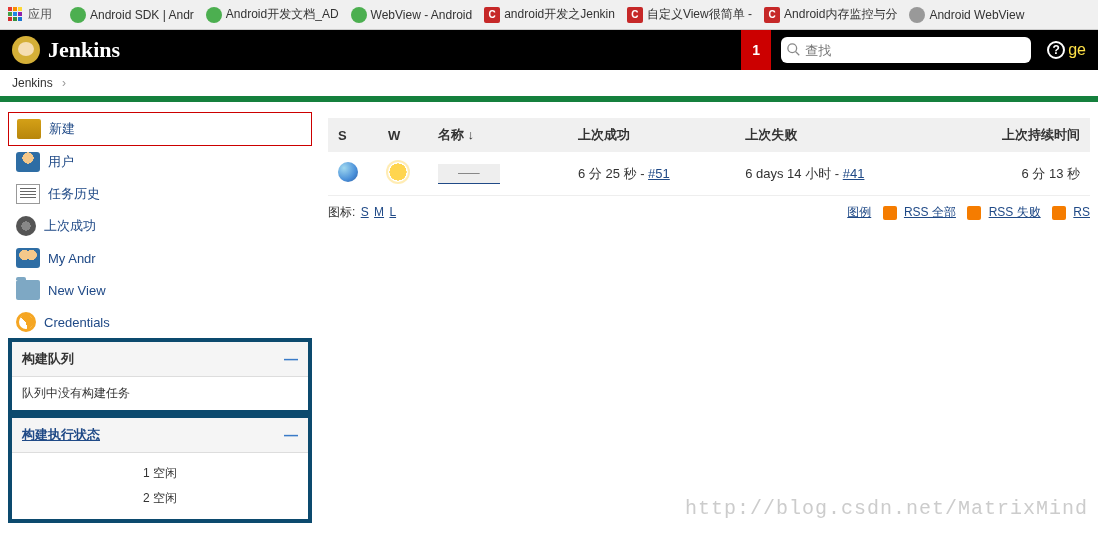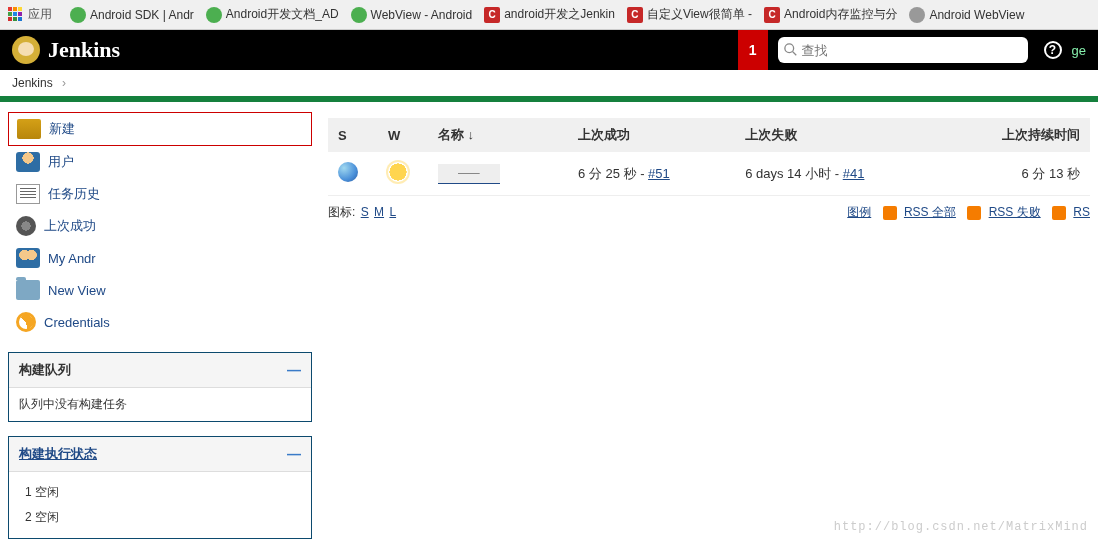--- a/index.html
+++ b/index.html
@@ -27,47 +27,47 @@
     .jenkins-logo { display: flex; align-items: center; gap: 8px; }
     .jenkins-face { width: 28px; height: 28px; border-radius: 50%; background: #d4af37; position: relative; overflow: hidden; }
     .jenkins-face::after { content: ""; position: absolute; top: 6px; left: 6px; width: 16px; height: 14px; background: #f5deb3; border-radius: 50%; }
     .jenkins-text { color: #fff; font-weight: bold; font-size: 22px; font-family: Georgia, serif; }
     .header-spacer { flex: 1; }
     .notif-badge { background: #cc0000; color: #fff; width: 30px; height: 40px; display: flex; align-items: center; justify-content: center; font-weight: bold; font-size: 14px; }
     .search-box { margin-left: 10px; display: flex; align-items: center; background: #fff; border-radius: 6px; height: 26px; width: 250px; padding: 0 6px; }
     .search-box input { border: none; outline: none; flex:1; font-size: 13px; }
     .mag-icon { width: 14px; height: 14px; margin-right: 4px; }
     .help-icon { color: #fff; margin-left: 16px; font-size: 16px; font-weight: bold; border: 2px solid #fff; border-radius: 50%; width: 18px; height: 18px; display: flex; align-items: center; justify-content: center; font-size: 12px; }
-    .user-label { color: #86efac; margin-left: 10px; font-size: 13px; }
+    .user-label { color: #fde047; margin-left: 3px; font-size: 16px; }
     
     .breadcrumb { padding: 6px 12px; font-size: 12px; border-bottom: 6px solid #15803d; }
     .breadcrumb a { color: #333; text-decoration: none; }
     .bc-sep { color: #999; margin: 0 6px; }
     
     .main { display: flex; }
     .sidebar { width: 320px; padding: 10px 8px; }
     .side-item { display: flex; align-items: center; gap: 8px; padding: 6px 8px; cursor: pointer; color: #204a87; }
     .side-item.highlighted { border: 1px solid #c00; }
     .side-icon { width: 24px; height: 20px; display: inline-block; }
     .icon-new { background: linear-gradient(#d4a017, #b8860b); border-radius: 2px; }
     .icon-user { background: radial-gradient(circle at 50% 30%, #f5c88a 30%, transparent 31%), linear-gradient(#2e6da4, #2e6da4); border-radius: 3px; }
     .icon-history { background: #fff; border: 1px solid #999; position: relative; }
     .icon-history::after { content: ""; position: absolute; left: 3px; top: 3px; right: 3px; height: 1px; background: #666; box-shadow: 0 3px 0 #666, 0 6px 0 #666, 0 9px 0 #666; }
     .icon-gear { width: 20px; height: 20px; border-radius: 50%; background: radial-gradient(circle, #888 40%, #555 41%); border: 2px dashed #555; }
     .icon-views { background: radial-gradient(circle at 35% 35%, #f5c88a 25%, transparent 26%), radial-gradient(circle at 65% 35%, #f5c88a 25%, transparent 26%), #2e6da4; border-radius: 3px; }
     .icon-cred { width: 20px; height: 20px; border-radius: 50%; border: 3px solid #f5a623; background: conic-gradient(#f5a623 0 60%, transparent 60%); transform: rotate(-45deg); }
     .icon-folder { background: #7ea8c4; border-radius: 2px; position: relative; }
     .icon-folder::before { content: ""; position: absolute; top: -3px; left: 0; width: 10px; height: 3px; background: #7ea8c4; border-radius: 2px 2px 0 0; }
     
-    .panel { border: 1px solid #0c4a6e; margin-top: 14px; }
+    .panel { border: 4px solid #0c4a6e; }
     .panel-header { background: #f5f5f5; padding: 8px 10px; display: flex; justify-content: space-between; align-items: center; font-weight: bold; border-bottom: 1px solid #ddd; }
     .panel-header a { color: #204a87; text-decoration: underline; }
     .collapse-icon { color: #3a7bc8; font-weight: bold; font-size: 14px; }
     .panel-body { padding: 8px 10px; font-size: 12px; }
-    .exec-row { padding: 4px 6px; }
+    .exec-row { padding: 4px 6px; text-align: center; }
     
     .content { flex: 1; padding: 16px 8px; }
     .tabs { display: flex; gap: 4px; border-bottom: 1px solid #ccc; }
     .tab { border: 1px solid #ccc; border-bottom: none; padding: 6px 14px; background: #fff; border-radius: 4px 4px 0 0; cursor: pointer; font-weight: bold; position: relative; top: 1px; }
     .tab.active { background: #fff; }
     .tab-add { color: #3a7bc8; font-weight: bold; }
     
     .job-table { width: 100%; margin-top: 0; border-collapse: collapse; }
     .job-table th { background: #f0f0f0; text-align: left; padding: 8px 10px; font-weight: bold; font-size: 13px; }
     .job-table td { padding: 10px; border-bottom: 1px solid #eee; font-size: 13px; }
@@ -76,21 +76,21 @@
     .job-name { color: #888; text-decoration: line-through; background: #eee; padding: 2px 20px; display: inline-block; border-bottom: 1px solid #204a87; }
     .build-link { color: #204a87; text-decoration: underline; }
     
     .icons-row { padding: 8px 0; font-size: 12px; }
     .icons-row a { color: #204a87; text-decoration: underline; margin-left: 2px; }
     
     .rss-row { float: right; padding: 8px 0; font-size: 12px; }
     .rss-row a { color: #204a87; text-decoration: underline; margin-left: 4px; }
     .rss-icon { width: 14px; height: 14px; display: inline-block; background: #f57c00; border-radius: 2px; position: relative; vertical-align: middle; margin-left: 8px; }
     
-    .watermark { position: fixed; bottom: 6px; right: 10px; color: #ccc; font-size: 12px; font-family: "Courier New", monospace; letter-spacing: 1px; }
+    .watermark { position: fixed; bottom: 20px; right: 10px; color: #ccc; font-size: 20px; font-family: "Courier New", monospace; letter-spacing: 1px; }
   </style>
 </head>
 <body>
 
 <div class="bookmarks-bar">
   <div class="apps-icon">
       <span></span>
       <span></span>
       <span></span>
       <span></span>

